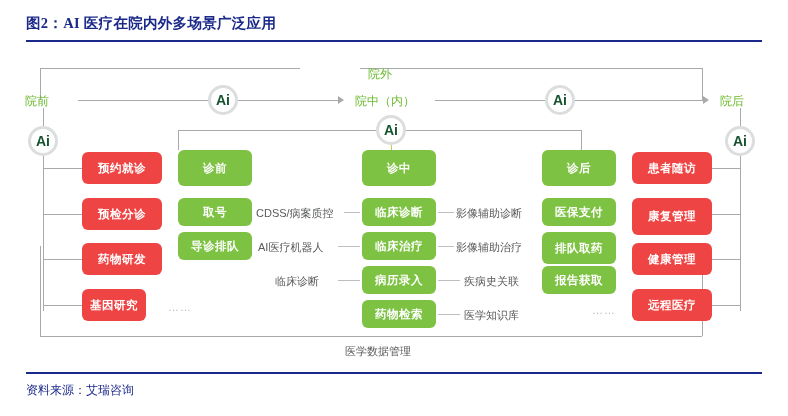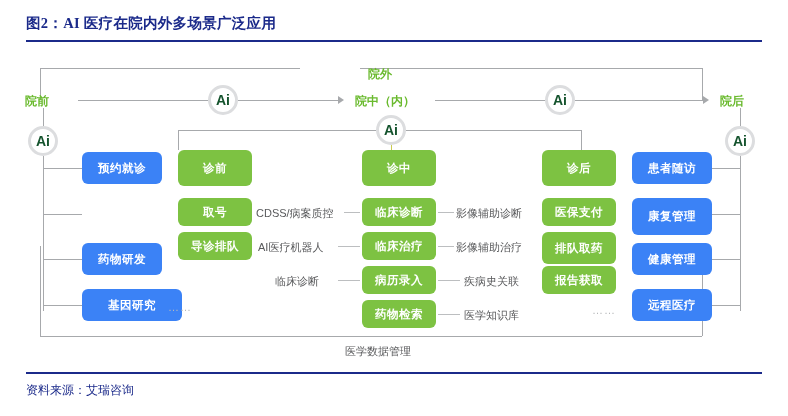--- a/index.html
+++ b/index.html
@@ -61,27 +61,27 @@
     color: #ffffff;
     font-weight: bold;
     font-size: 11.5px;
     display: flex;
     align-items: center;
     justify-content: center;
     letter-spacing: .5px;
     box-sizing: border-box;
     white-space: nowrap;
   }
-  .box.lt { background: #3b82f6; }   
+  .box.lt { background: #ef4444; }   
   .box.md { background: #7dc242; }   
 
   .glabel {
     position: absolute;
     color: #6aba2e;
-    font-weight: bold;
+    font-weight: normal;
     font-size: 12px;
     white-space: nowrap;
   }
   .tlabel {
     position: absolute;
     color: #58595b;
     font-size: 11px;
     white-space: nowrap;
   }
   .dots {
@@ -171,22 +171,23 @@
     <div class="vline" style="left:178px; top:84px; height:20px;"></div>
     <div class="vline" style="left:581px; top:84px; height:20px;"></div>
     <div class="stem" style="left:391px; top:99px; height:8px;"></div>
 
     <div class="hline" style="left:43px; top:122px; width:39px;"></div>
     <div class="hline" style="left:43px; top:168px; width:39px;"></div>
     <div class="hline" style="left:43px; top:213px; width:39px;"></div>
     <div class="hline" style="left:43px; top:259px; width:39px;"></div>
 
     <div class="box lt" style="left:82px; top:106px; width:80px; height:32px;">预约就诊</div>
+    <div class="box lt" style="left:82px; top:152px; width:80px; height:32px;">预检分诊</div>
     <div class="box lt" style="left:82px; top:197px; width:80px; height:32px;">药物研发</div>
-    <div class="box lt" style="left:82px; top:243px; width:100px; height:32px;">基因研究</div>
+    <div class="box lt" style="left:82px; top:243px; width:64px; height:32px;">基因研究</div>
     <div class="dots" style="left:168px; top:255px;">……</div>
 
     <div class="box md" style="left:178px; top:104px; width:74px; height:36px;">诊前</div>
     <div class="box md" style="left:178px; top:152px; width:74px; height:28px;">取号</div>
     <div class="box md" style="left:178px; top:186px; width:74px; height:28px;">导诊排队</div>
 
     <div class="tlabel" style="left:256px; top:160px;">CDSS/病案质控</div>
     <div class="tlabel" style="left:258px; top:194px;">AI医疗机器人</div>
     <div class="tlabel" style="left:275px; top:228px;">临床诊断</div>
 

